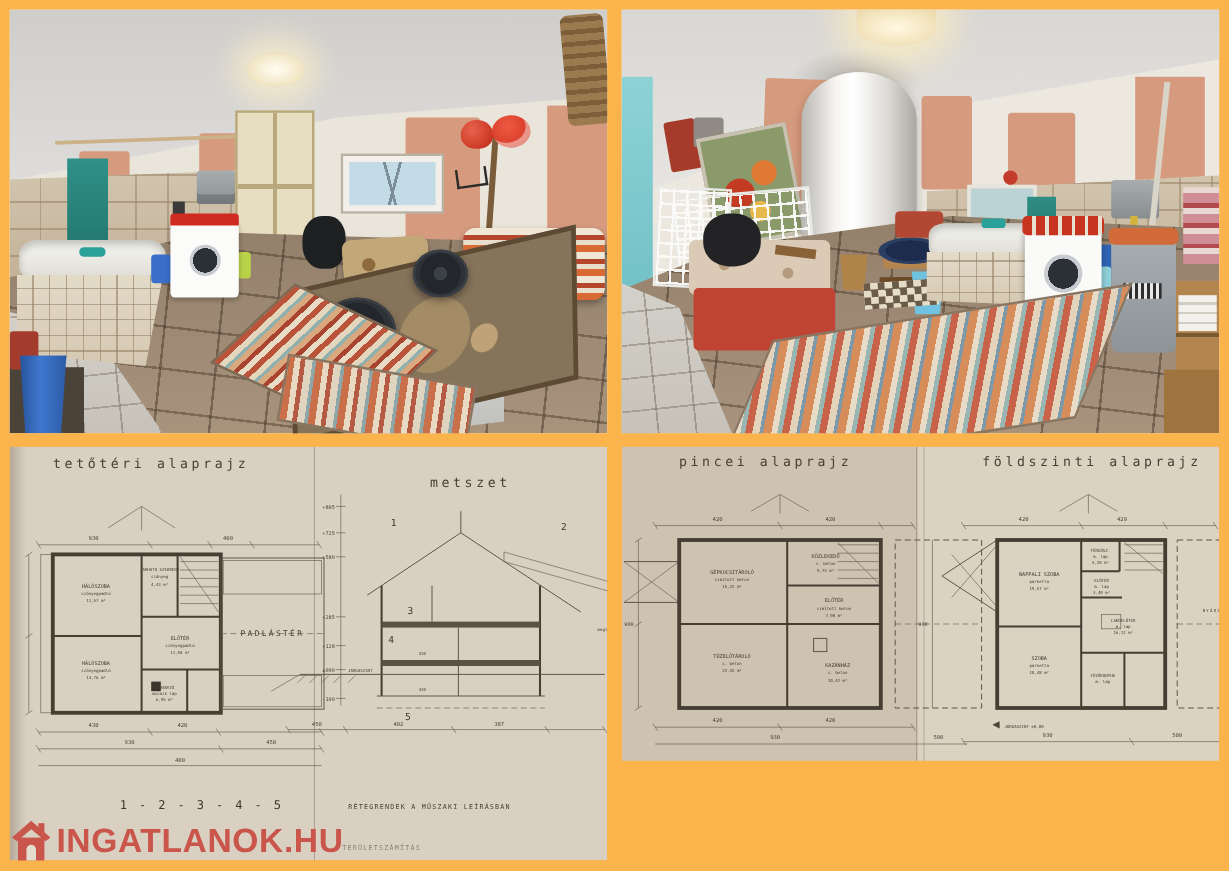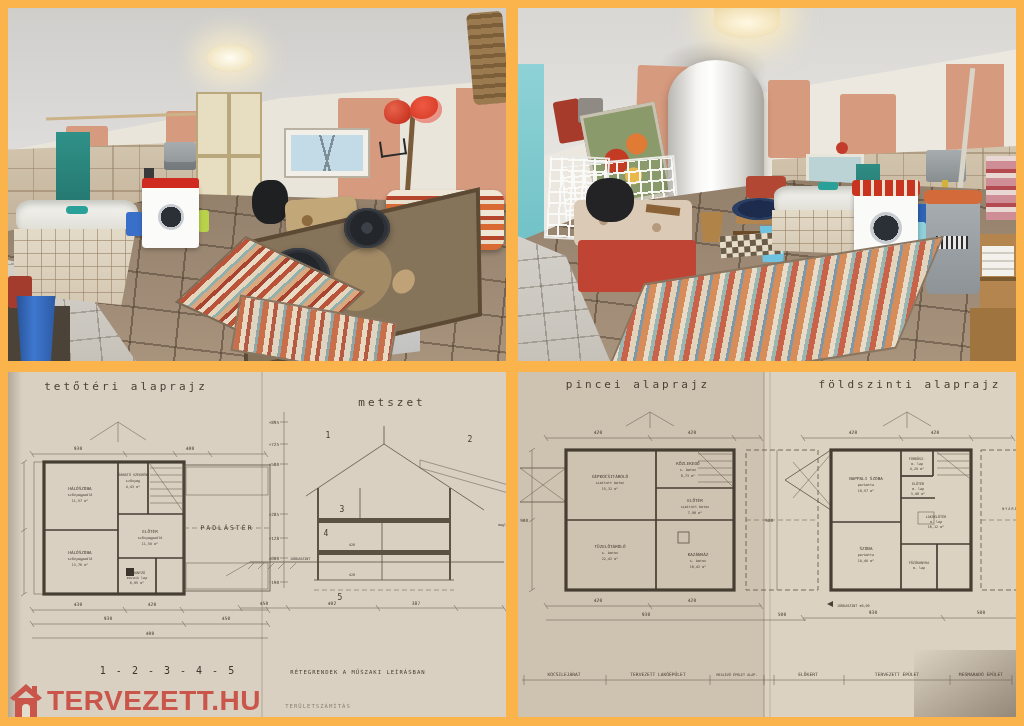--- a/index.html
+++ b/index.html
@@ -309,25 +309,25 @@
     <text x="310" y="336" text-anchor="middle" class="tnote" opacity=".55">TERÜLETSZÁMÍTÁS</text>
   </svg>
 
   <div class="watermark">
     <svg width="32" height="34" viewBox="0 0 32 34">
       <rect x="22" y="2" width="5" height="9" fill="#c9554b"></rect>
       <polygon points="16,0 32,14 28,17 16,7 4,17 0,14" fill="#c9554b"></polygon>
       <rect x="5" y="14" width="22" height="20" fill="#c9554b"></rect>
       <path d="M12 34 L12 24 A4 4 0 0 1 20 24 L20 34 Z" fill="#e4ddce"></path>
     </svg>
-    <span class="wm-text">TERVEZETT.HU</span>
+    <span class="wm-text">INGATLANOK.HU</span>
   </div>
 </div>
 
-<div class="cell" style="left:518px;top:372px;width:498px;height:345px">
+<div class="cell" style="left:518px;top:372px;width:498px;height:262px">
   <svg viewBox="0 0 498 345" width="498" height="345">
     <defs>
       <pattern id="hBv" width="5" height="5" patternUnits="userSpaceOnUse">
           <line x1="2" y1="0" x2="2" y2="5" stroke="#6a5f50" stroke-width="0.7"></line>
         </pattern>
       <pattern id="hBd" width="4" height="4" patternUnits="userSpaceOnUse" patternTransform="rotate(45)">
           <line x1="0" y1="2" x2="4" y2="2" stroke="#5a5043" stroke-width="0.7"></line>
         </pattern>
       <linearGradient id="cornerSh" x1="0" y1="0" x2="1" y2="1">
           <stop offset="0" stop-color="rgba(90,75,60,0)"></stop>

